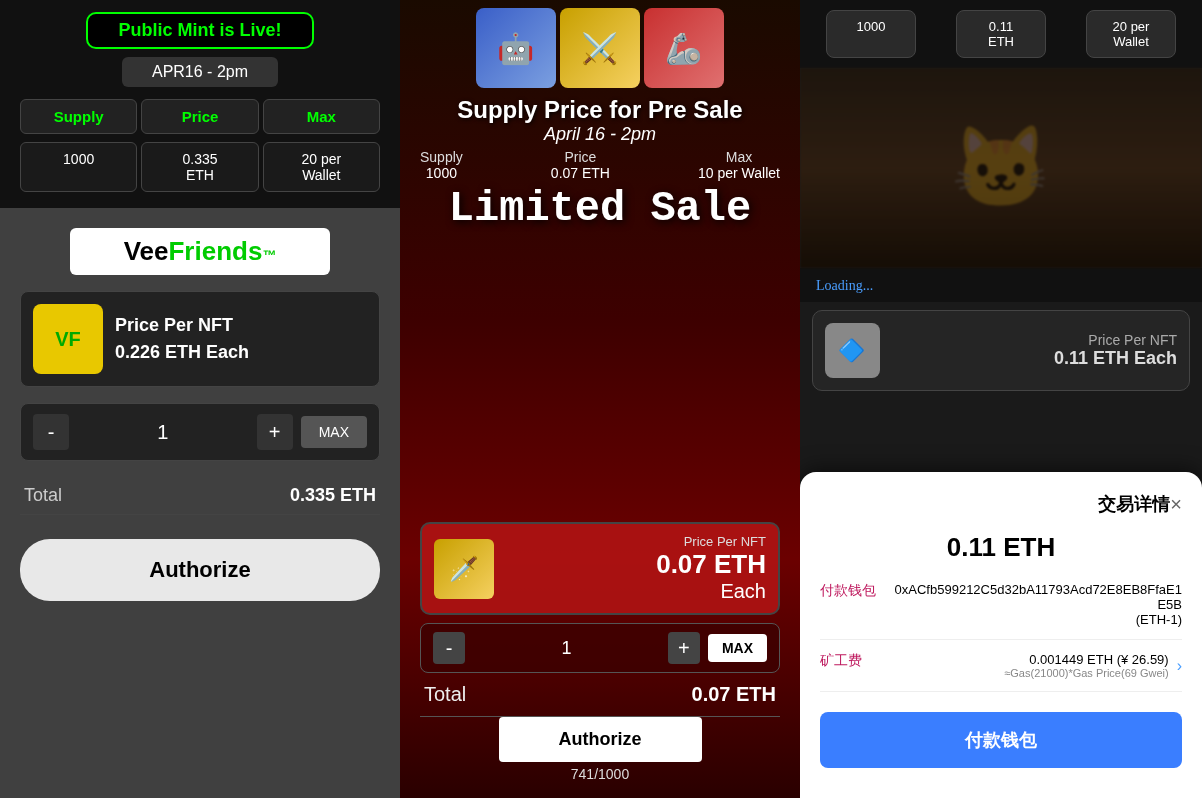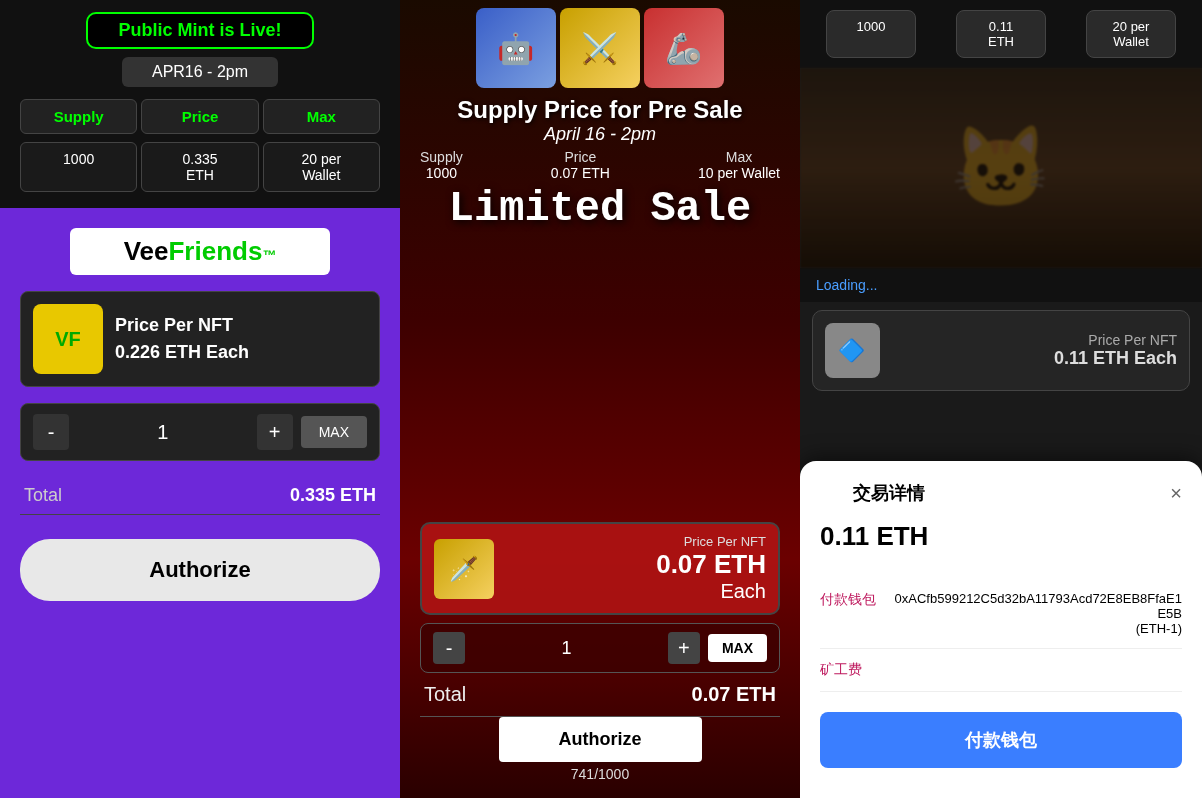--- a/index.html
+++ b/index.html
@@ -77,21 +77,21 @@
       border: 1px solid #444;
       border-radius: 6px;
       color: #fff;
       font-size: 14px;
       padding: 8px 4px;
       text-align: center;
     }
 
     .panel1-body {
       width: 100%;
-      background: #6d28d9;
+      background: #404040;
       flex: 1;
       display: flex;
       flex-direction: column;
       align-items: center;
       padding: 20px 20px;
       gap: 16px;
     }
     .veefriends-logo {
       background: #fff;
       border-radius: 6px;
@@ -443,20 +443,21 @@
     }
 
     .p3-loading-bar {
       background: #111;
       padding: 8px 16px;
     }
     .loading-text {
       color: #4a9eff;
       font-size: 14px;
       text-align: left;
+      font-family: Liberation Serif, serif;
     }
 
     .p3-price-card {
       margin: 8px 12px;
       background: rgba(255,255,255,0.05);
       border: 1px solid #444;
       border-radius: 10px;
       display: flex;
       align-items: center;
       padding: 12px;
@@ -487,42 +488,42 @@
       left: 0;
       right: 0;
       background: #fff;
       border-radius: 16px 16px 0 0;
       padding: 20px 20px 30px;
       z-index: 10;
       box-shadow: 0 -4px 20px rgba(0,0,0,0.5);
     }
     .tx-modal-header {
       display: flex;
-      justify-content: space-between;
+      justify-content: flex-end;
       align-items: center;
       margin-bottom: 16px;
-      margin-left: 33px;
     }
     .tx-modal-title {
       font-size: 18px;
       font-weight: bold;
       color: #000;
     }
     .tx-close {
       color: #666;
       font-size: 20px;
       cursor: pointer;
       background: none;
       border: none;
     }
     .tx-amount {
       font-size: 26px;
       font-weight: bold;
       color: #000;
-      margin-bottom: 27px;
+      text-align: center;
+      margin-bottom: 7px;
     }
     .tx-row {
       display: flex;
       justify-content: space-between;
       align-items: flex-start;
       padding: 12px 0;
       border-bottom: 1px solid #eee;
       gap: 12px;
     }
     .tx-row-label {
@@ -712,17 +713,24 @@
 
     <div class="tx-row">
       <span class="tx-row-label">付款钱包</span>
       <span class="tx-row-value" style="white-space:pre-line">0xACfb599212C5d32bA11793Acd72E8EB8FfaE1E5B
 (ETH-1)</span>
     </div>
 
 
     <div class="tx-row">
       <span class="tx-row-label">矿工费</span>
+      <div style="display:flex;align-items:center;gap:8px;justify-content:flex-end;flex:1">
+        <div>
+          <div class="tx-row-value">0.001449 ETH (¥ 26.59)</div>
+          <div class="tx-row-value" style="font-size:11px;color:#888">≈Gas(21000)*Gas Price(69 Gwei)</div>
+        </div>
+        <span class="tx-row-action">›</span>
+      </div>
     </div>
 
     <button class="confirm-btn">付款钱包</button>
   </div>
 </div>
 
 </body></html>

